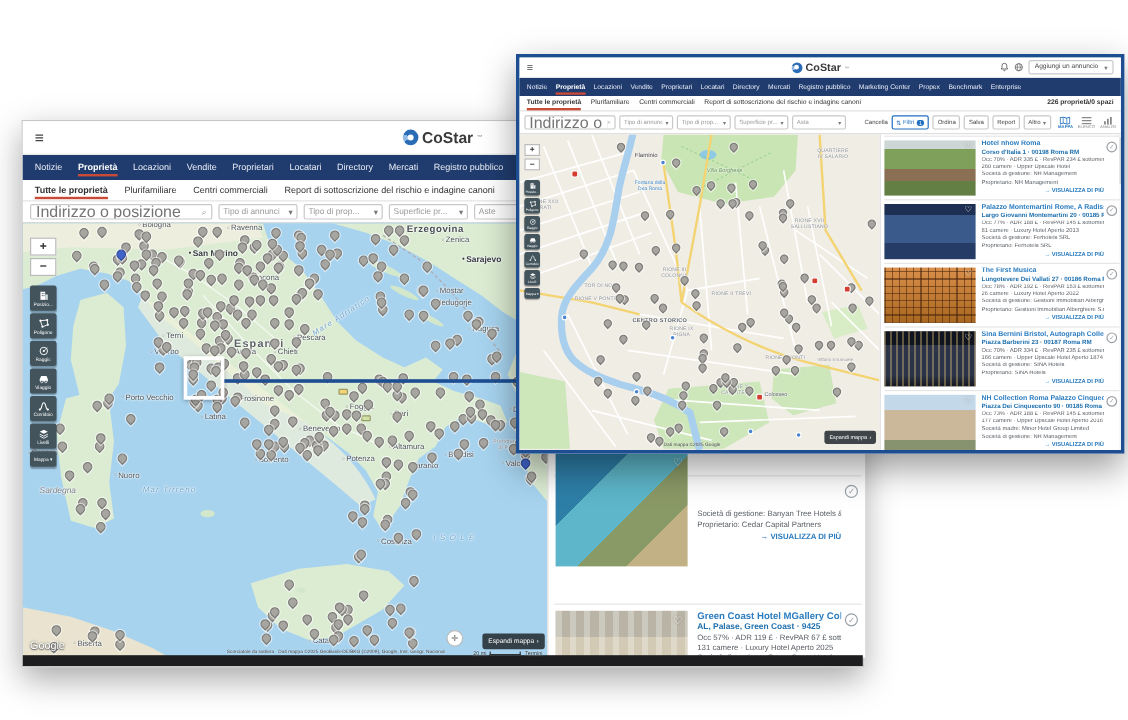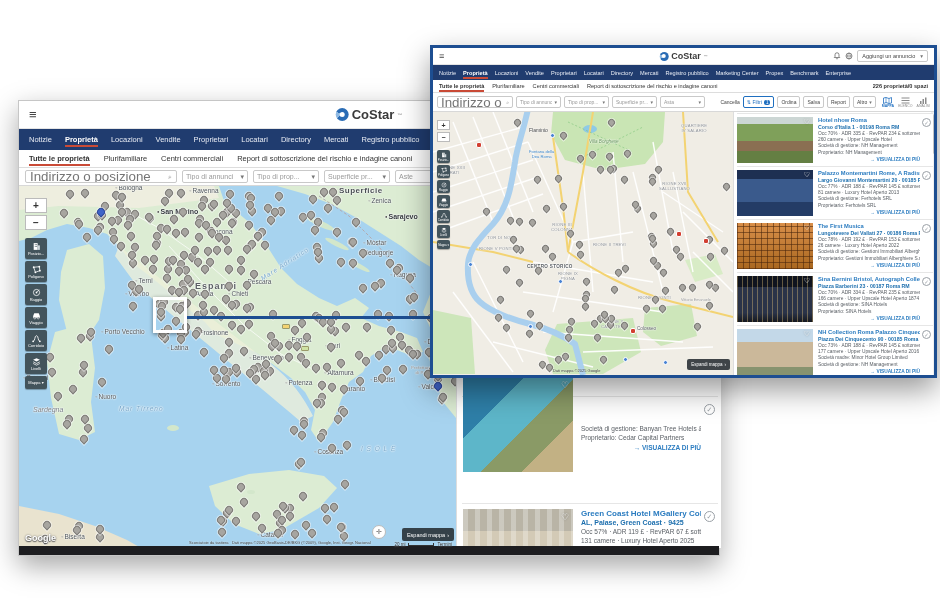--- a/index.html
+++ b/index.html
@@ -53,21 +53,21 @@
   .c-fred { font-size:4.6px; color:#5c6166; }
   .c-ftiny { font-size:3.8px; color:#999; }
 
   .pin { position:absolute; border-radius:50% 50% 50% 0; transform:rotate(-45deg); background:#a7a5a0; border:1px solid #7c7a76; box-shadow:0 0 0 1px rgba(255,255,255,.55); z-index:8; cursor:pointer; }
   .pin.blue { background:#3f63c8; border-color:#2c479a; }
   .poi-red { position:absolute; width:6px; height:6px; border-radius:2px; background:#d23f31; border:1px solid #fff; z-index:9; }
   .poi-blue { position:absolute; width:5px; height:5px; border-radius:50%; background:#4a84d4; border:1px solid #fff; z-index:9; }
   .shield { position:absolute; width:8px; height:5px; border-radius:1px; border:1px solid #9a9a6a; z-index:7; }
 
   .expand-btn { position:absolute; background:rgba(38,44,50,.88); color:#fff; border-radius:2px; display:flex; align-items:center; gap:2px; z-index:35; cursor:pointer; }
-  .google-logo { position:absolute; font-weight:bold; color:#fff; text-shadow:0 0 2px #666,0 1px 1px #555; z-index:35;margin-top:23px; }
+  .google-logo { position:absolute; font-weight:normal; color:#fff; text-shadow:0 0 2px #666,0 1px 1px #555; z-index:35;margin-top:23px; }
   .attrib { position:absolute; font-size:4px; color:#444; text-shadow:0 0 2px #fff; z-index:35; white-space:nowrap; }
 
   
   .card { position:absolute; background:#fff; border-top:1px solid #e6e6e6; }
   .photo { position:absolute; overflow:hidden; }
   .heart { position:absolute; color:#fff; text-shadow:0 0 2px rgba(0,0,0,.7); z-index:3; cursor:pointer; }
   .chk { position:absolute; border:1px solid #9aa0a6; border-radius:50%; color:#9aa0a6; display:flex; align-items:center; justify-content:center; background:#fff; cursor:pointer; }
   .ttl { font-weight:bold; color:#2b7cc0; white-space:nowrap; overflow:hidden; cursor:pointer; }
   .addr { font-weight:bold; color:#1d6fae; white-space:nowrap; overflow:hidden; }
   .bl { color:#5b6066; white-space:nowrap; overflow:hidden; }
@@ -257,21 +257,21 @@
           <div class="mlbl c-city" style="left: 351px; top: 190px;">Brindisi</div>
           <div class="mlbl c-city" style="left: 193px; top: 194px;">Sorrento</div>
           <div class="mlbl c-city" style="left: 295px; top: 262px;">Cosenza</div>
           <div class="mlbl c-city" style="left: 238px; top: 345px;">Catania</div>
           <div class="mlbl c-city" style="left: 4px; top: 188px;">Sassari</div>
           <div class="mlbl c-city" style="left: 76px; top: 207px;">Nuoro</div>
           <div class="mlbl c-region" style="left: 14px; top: 220px;">Sardegna</div>
           <div class="mlbl c-city" style="left: 82px; top: 142px;">Porto Vecchio</div>
           <div class="mlbl c-sea" style="left: 100px; top: 219px;">Mar Tirreno</div>
           <div class="mlbl c-sea" style="left: 238px; top: 74px; transform: rotate(-33deg);">Mare Adriatico</div>
-          <div class="mlbl c-country2" style="left: 320px; top: 0px;">Superficie</div>
+          <div class="mlbl c-country2" style="left: 320px; top: 0px;">Erzegovina</div>
           <div class="mlbl c-city" style="left: 349px; top: 11px;">Zenica</div>
           <div class="mlbl c-citybold" style="left: 366px; top: 27px;">Sarajevo</div>
           <div class="mlbl c-city" style="left: 344px; top: 53px;">Mostar</div>
           <div class="mlbl c-city" style="left: 340px; top: 63px;">Medugorje</div>
           <div class="mlbl c-city" style="left: 371px; top: 85px;">Ragusa</div>
           <div class="mlbl c-country2" style="left: 412px; top: 73px;">Montenegro</div>
           <div class="mlbl c-city" style="left: 405px; top: 152px;">Durazzo</div>
           <div class="mlbl c-farea" style="left: 392px; top: 180px;">Prefettura
 di P...</div>
           <div class="mlbl c-city" style="left: 399px; top: 197px;">Valona</div>

